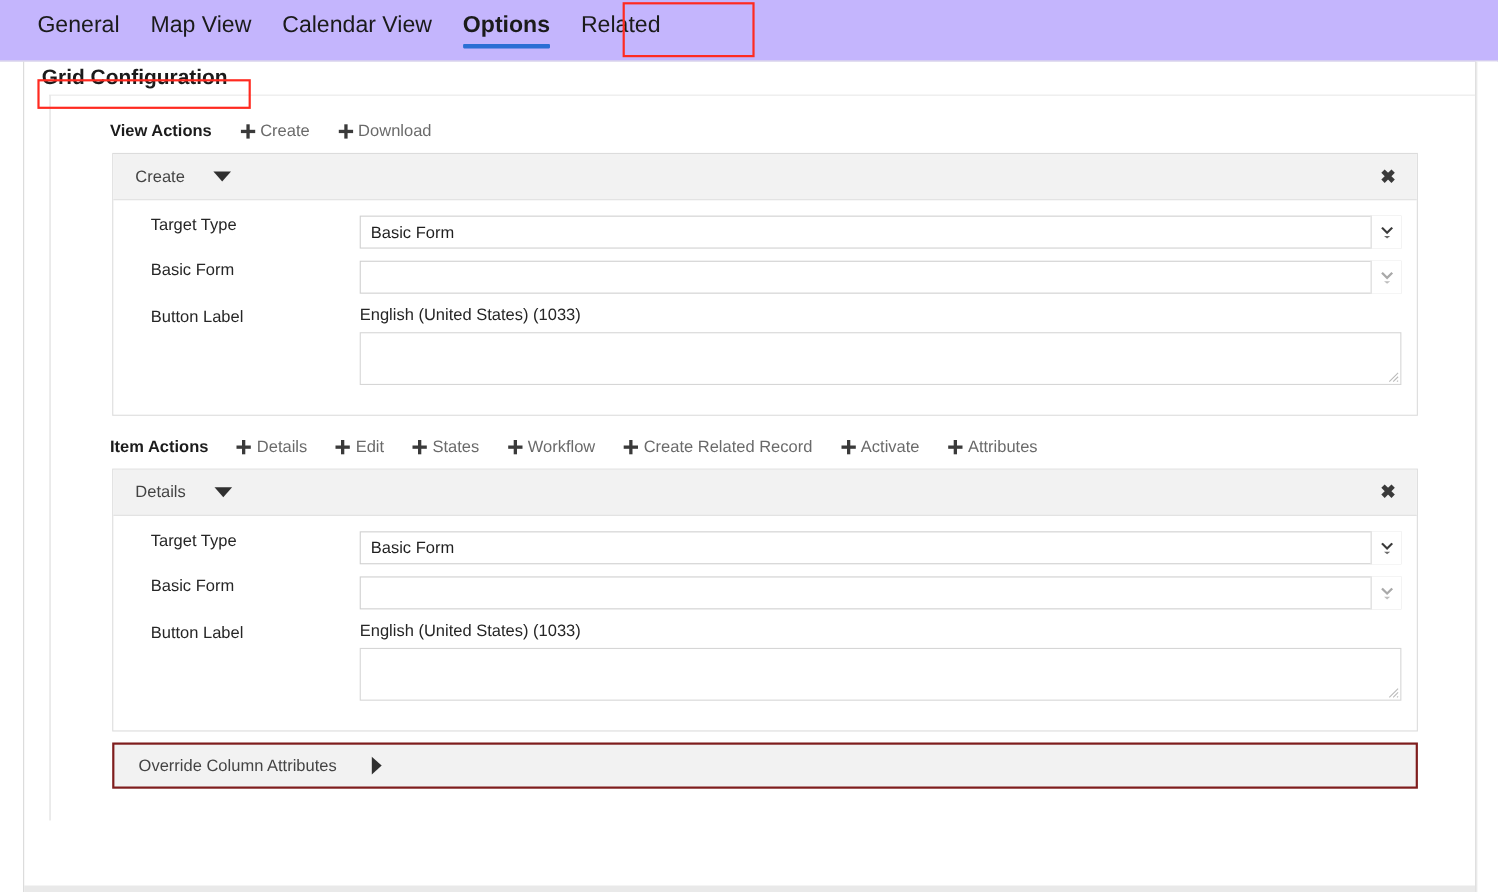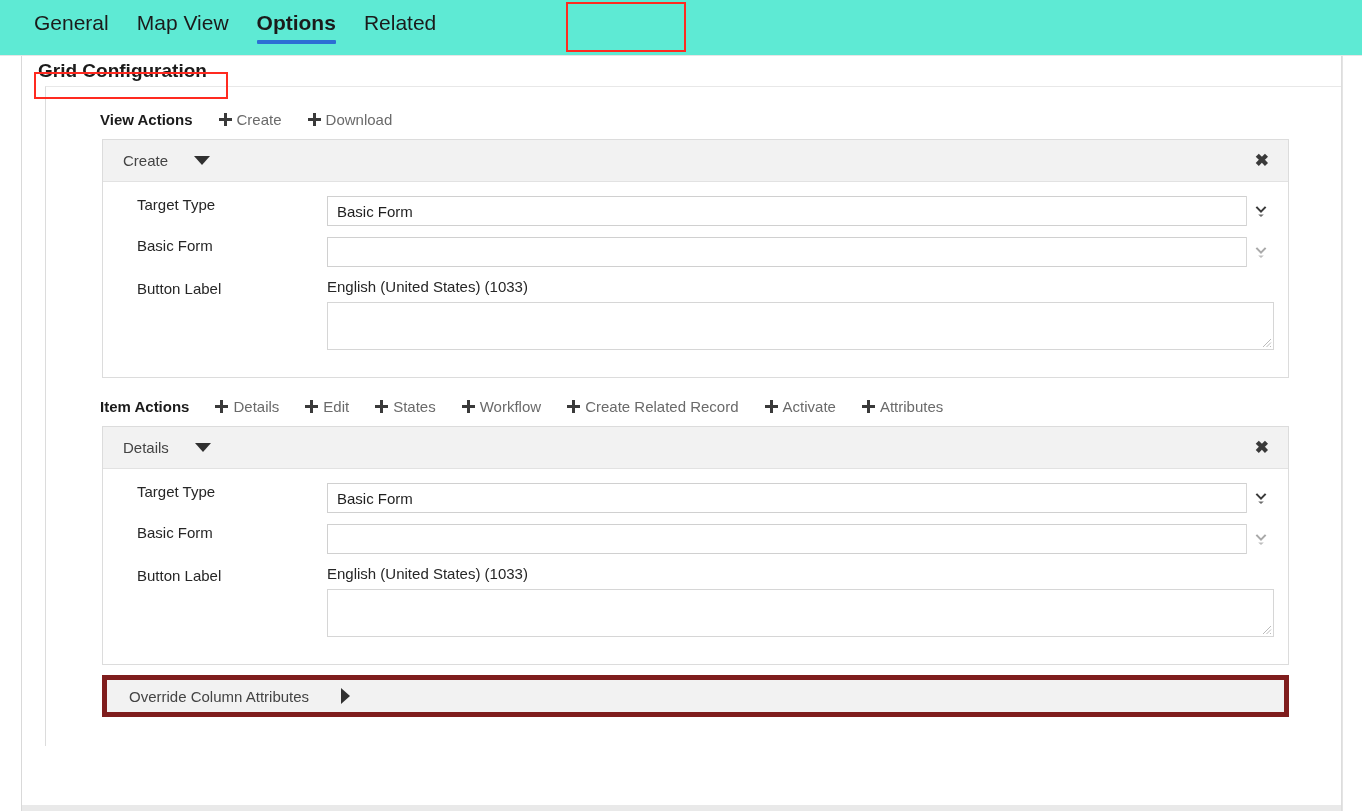--- a/index.html
+++ b/index.html
@@ -11,21 +11,21 @@
     overflow: hidden;
   }
 
   
   .tabstrip {
     position: relative;
     height: 56px;
     display: flex;
     align-items: flex-start;
     padding-left: 20px;
-    background: #5eead4;
+    background: #c4b5fd;
     border-bottom: 1px solid #e6e6e6;
   }
   .tab {
     position: relative;
     padding: 8px 14px 0 14px;
     font-size: 21px;
     color: #1b1b1b;
     line-height: 30px;
     cursor: pointer;
     white-space: nowrap;
@@ -252,21 +252,21 @@
     pointer-events: none;
   }
 
   
   .collapsed-bar {
     margin-left: 44px;
     margin-right: 40px;
     margin-top: 10px;
     height: 42px;
     background: #f2f2f2;
-    border: 5px solid #7f1d1d;
+    border: 2px solid #7f1d1d;
     display: flex;
     align-items: center;
     padding-left: 22px;
   }
   .collapsed-title {
     font-size: 15px;
     color: #444444;
     margin-right: 32px;
   }
   .caret-right {
@@ -280,20 +280,23 @@
 </style>
 </head>
 <body>
 
 <div class="tabstrip">
   <div class="tab">
     <span>General</span>
   </div>
   <div class="tab">
     <span>Map View</span>
+  </div>
+  <div class="tab">
+    <span>Calendar View</span>
   </div>
   <div class="tab active">
     <span>Options</span>
     <span class="tab-underline"></span>
   </div>
   <div class="tab">
     <span>Related</span>
   </div>
 </div>
 

